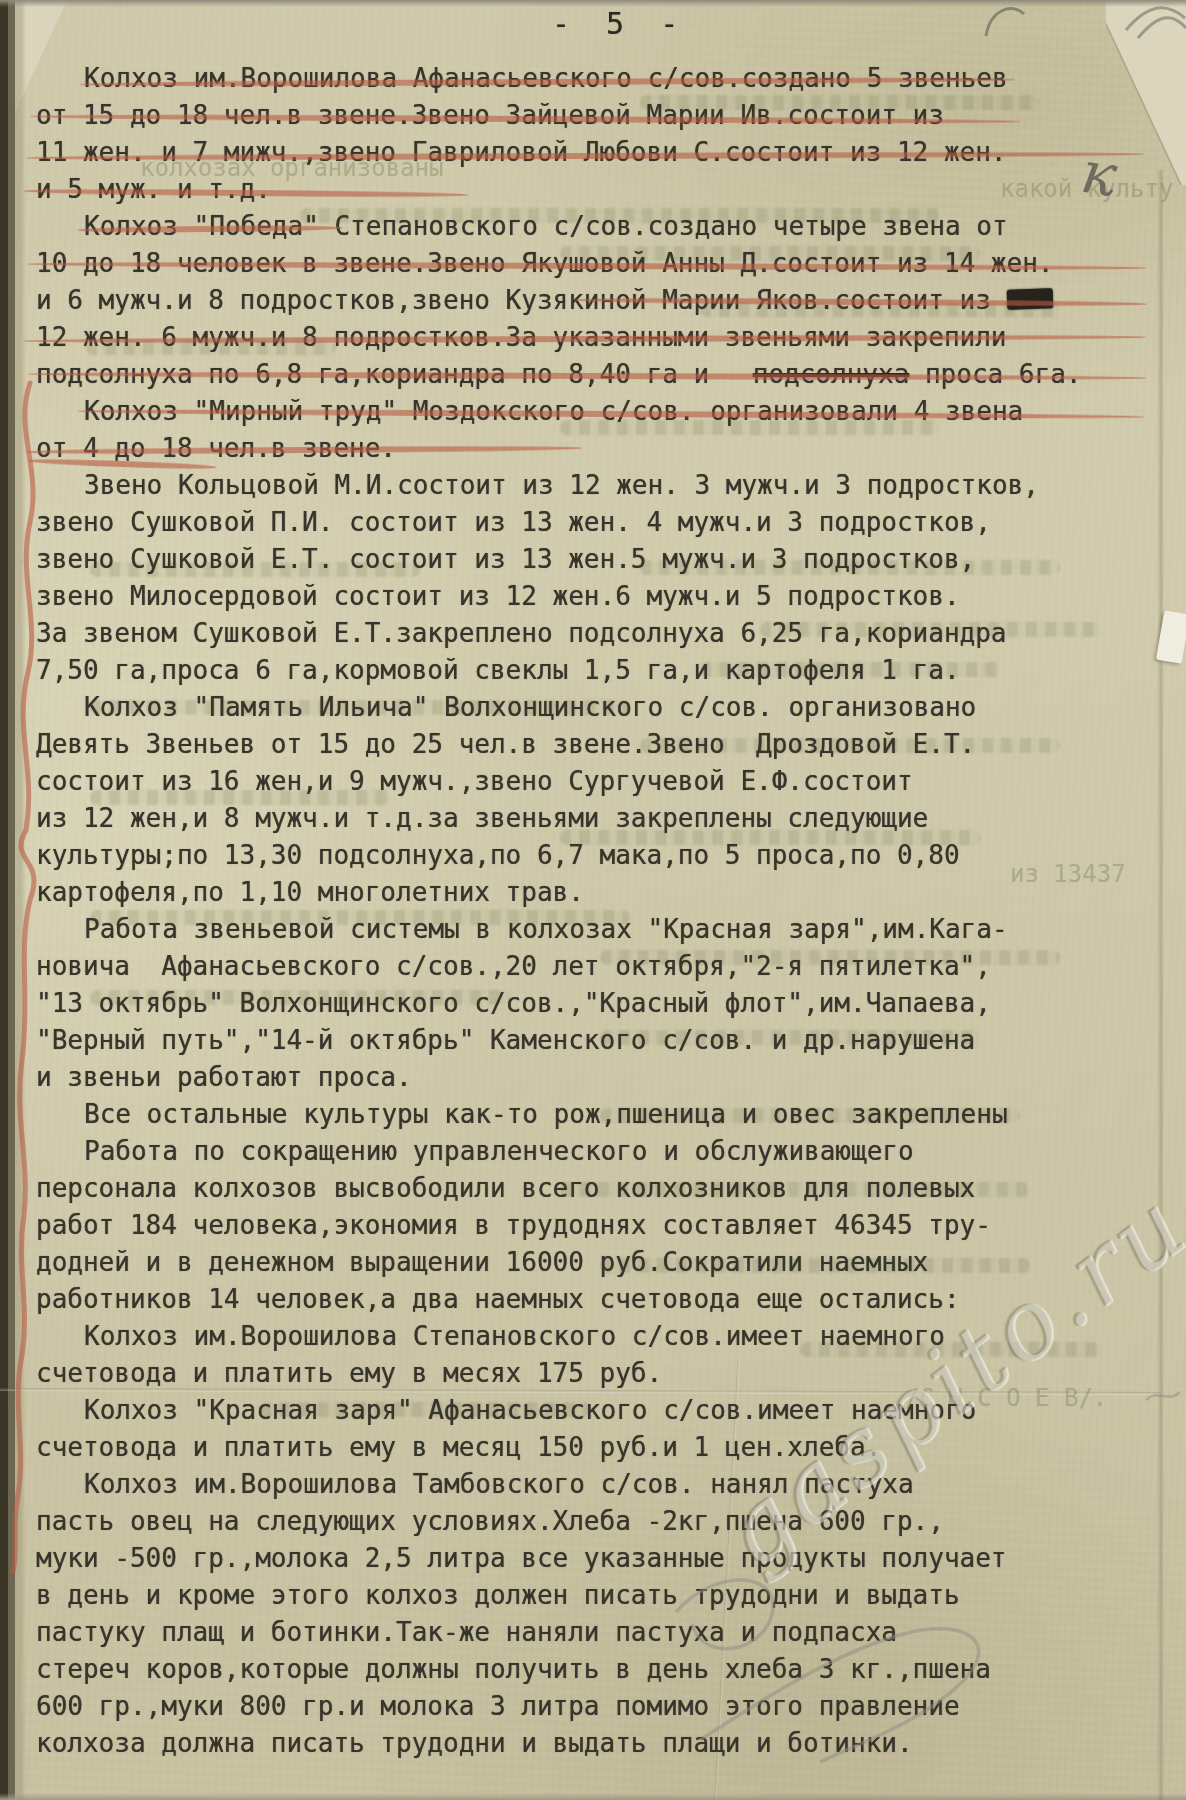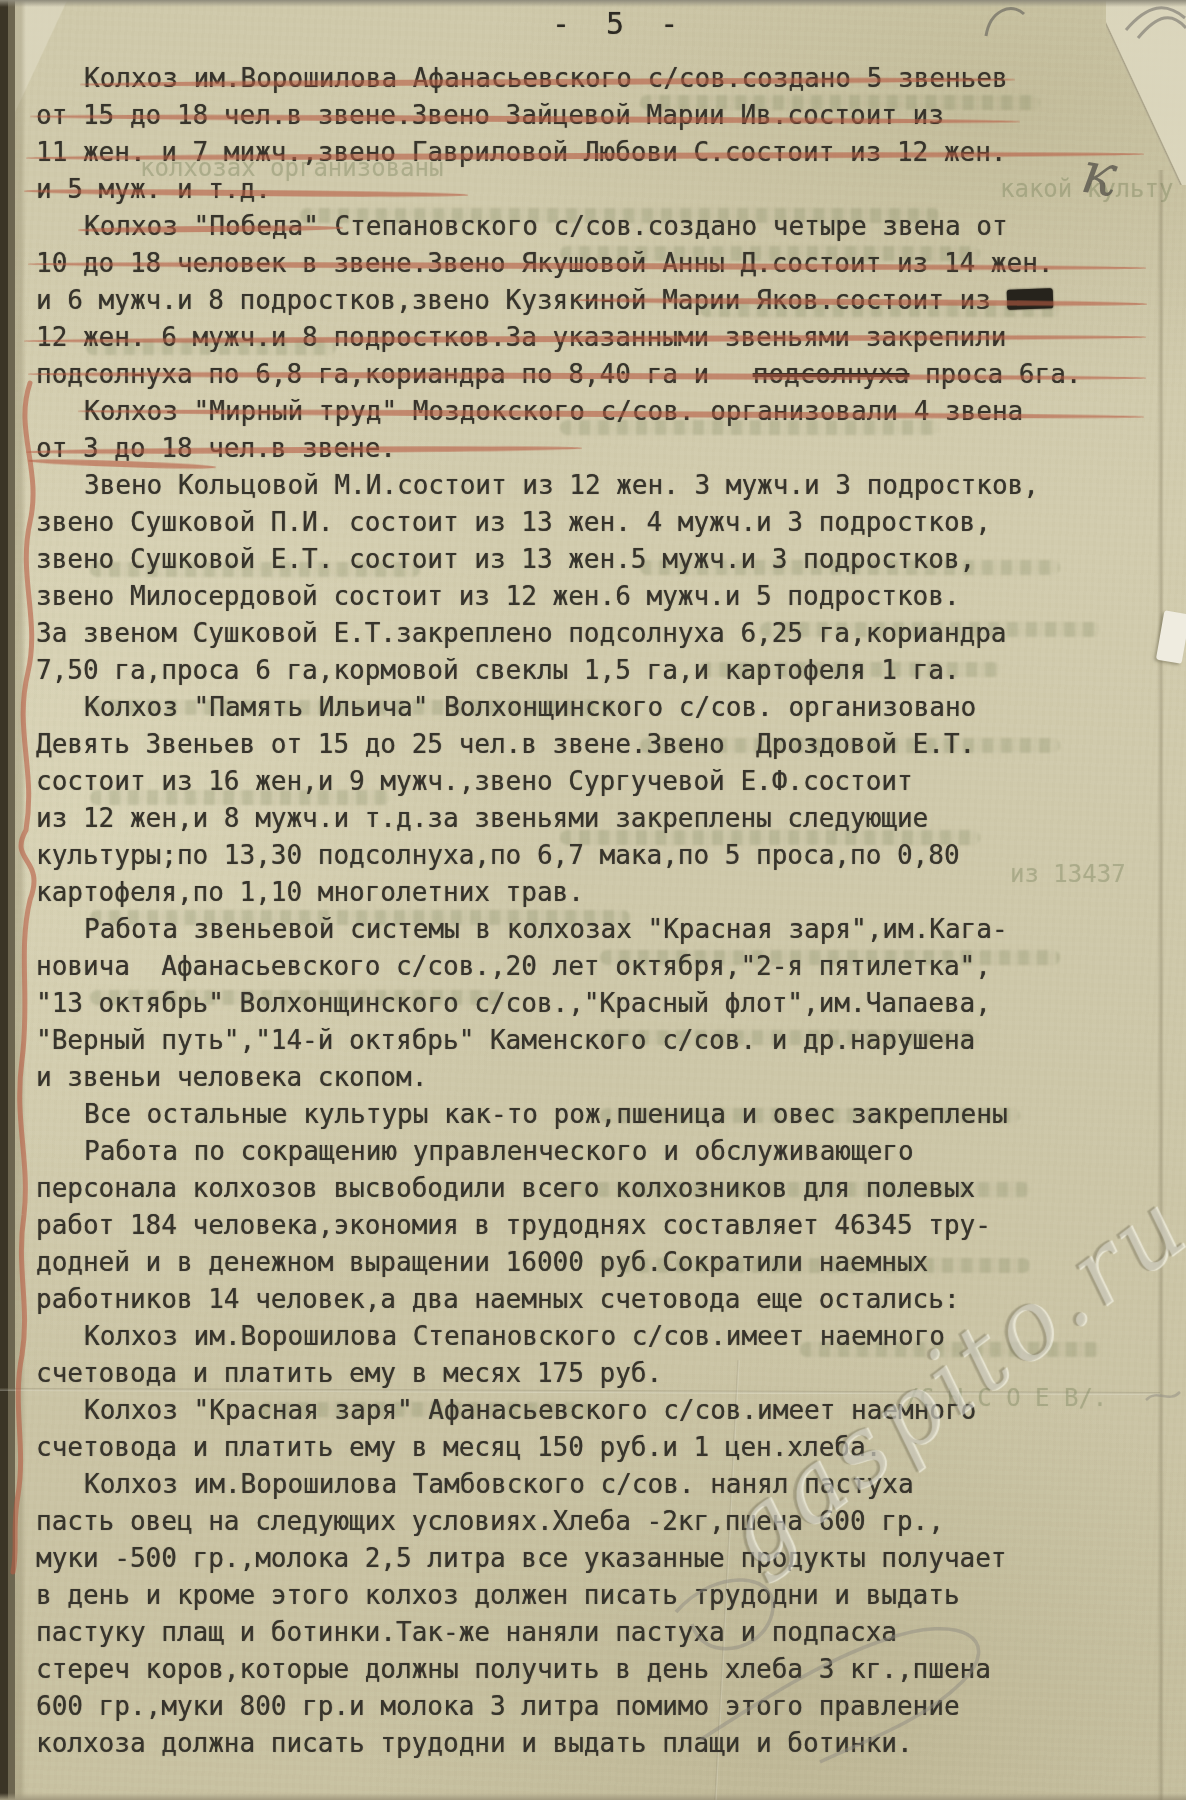--- a/index.html
+++ b/index.html
@@ -125,38 +125,38 @@
     <div class="line ind">Колхоз им.Ворошилова Афанасьевского с/сов.создано 5 звеньев</div>
     <div class="line">от 15 до 18 чел.в звене.Звено Зайцевой Марии Ив.состоит из</div>
     <div class="line">11 жен. и 7 мижч.,звено Гавриловой Любови С.состоит из 12 жен.</div>
     <div class="line">и 5 муж. и т.д.</div>
     <div class="line ind">Колхоз "Победа" Степановского с/сов.создано четыре звена от</div>
     <div class="line">10 до 18 человек в звене.Звено Якушовой Анны Д.состоит из 14 жен.</div>
     <div class="line"><span>и 6 мужч.и 8 подростков,звено Кузякиной Марии Яков.состоит из </span><span class="blackout"></span></div>
     <div class="line">12 жен. 6 мужч.и 8 подростков.За указанными звеньями закрепили</div>
     <div class="line"><span>подсолнуха по 6,8 га,кориандра по 8,40 га и </span><span class="strike">подсолнуха</span><span> проса 6га.</span></div>
     <div class="line ind">Колхоз "Мирный труд" Моздокского с/сов. организовали 4 звена</div>
-    <div class="line">от 3 до 18 чел.в звене.</div>
+    <div class="line">от 4 до 18 чел.в звене.</div>
     <div class="line ind">Звено Кольцовой М.И.состоит из 12 жен. 3 мужч.и 3 подростков,</div>
     <div class="line">звено Сушковой П.И. состоит из 13 жен. 4 мужч.и 3 подростков,</div>
     <div class="line">звено Сушковой Е.Т. состоит из 13 жен.5 мужч.и 3 подростков,</div>
     <div class="line">звено Милосердовой состоит из 12 жен.6 мужч.и 5 подростков.</div>
     <div class="line">За звеном Сушковой Е.Т.закреплено подсолнуха 6,25 га,кориандра</div>
     <div class="line">7,50 га,проса 6 га,кормовой свеклы 1,5 га,и картофеля 1 га.</div>
     <div class="line ind">Колхоз "Память Ильича" Волхонщинского с/сов. организовано</div>
     <div class="line">Девять Звеньев от 15 до 25 чел.в звене.Звено  Дроздовой Е.Т.</div>
     <div class="line">состоит из 16 жен,и 9 мужч.,звено Сургучевой Е.Ф.состоит</div>
     <div class="line">из 12 жен,и 8 мужч.и т.д.за звеньями закреплены следующие</div>
     <div class="line">культуры;по 13,30 подсолнуха,по 6,7 мака,по 5 проса,по 0,80</div>
     <div class="line">картофеля,по 1,10 многолетних трав.</div>
     <div class="line ind">Работа звеньевой системы в колхозах "Красная заря",им.Кага-</div>
     <div class="line">новича  Афанасьевского с/сов.,20 лет октября,"2-я пятилетка",</div>
     <div class="line">"13 октябрь" Волхонщинского с/сов.,"Красный флот",им.Чапаева,</div>
     <div class="line">"Верный путь","14-й октябрь" Каменского с/сов. и др.нарушена</div>
-    <div class="line">и звеньи человека скопом.</div>
+    <div class="line">и звеньи работают проса.</div>
     <div class="line ind">Все остальные культуры как-то рож,пшеница и овес закреплены</div>
     <div class="line ind">Работа по сокращению управленческого и обслуживающего</div>
     <div class="line">персонала колхозов высвободили всего колхозников для полевых</div>
     <div class="line">работ 184 человека,экономия в трудоднях составляет 46345 тру-</div>
     <div class="line">додней и в денежном выращении 16000 руб.Сократили наемных</div>
     <div class="line">работников 14 человек,а два наемных счетовода еще остались:</div>
     <div class="line ind">Колхоз им.Ворошилова Степановского с/сов.имеет наемного</div>
     <div class="line">счетовода и платить ему в месях 175 руб.</div>
     <div class="line ind">Колхоз "Красная заря" Афанасьевского с/сов.имеет наемного</div>
     <div class="line">счетовода и платить ему в месяц 150 руб.и 1 цен.хлеба.</div>

